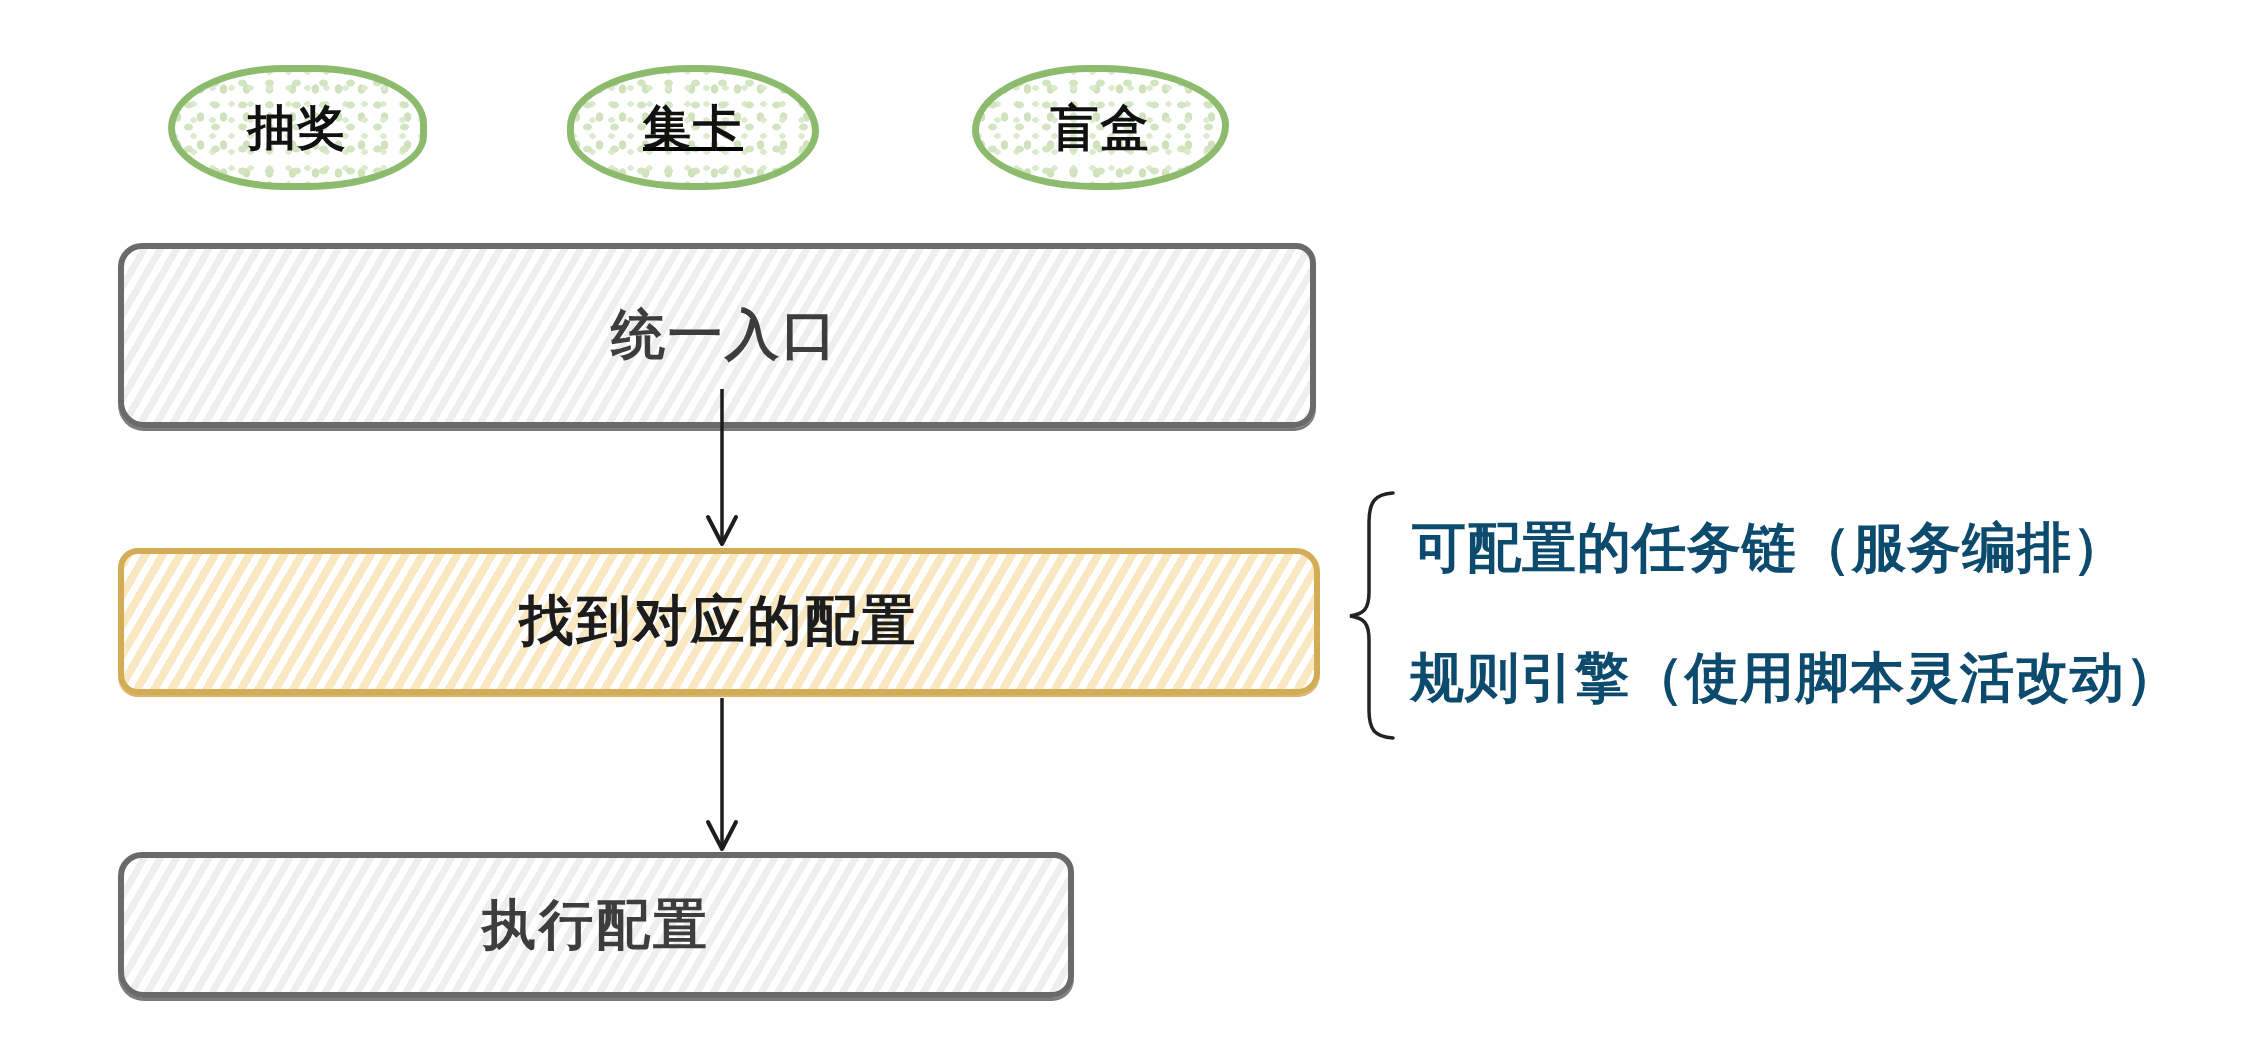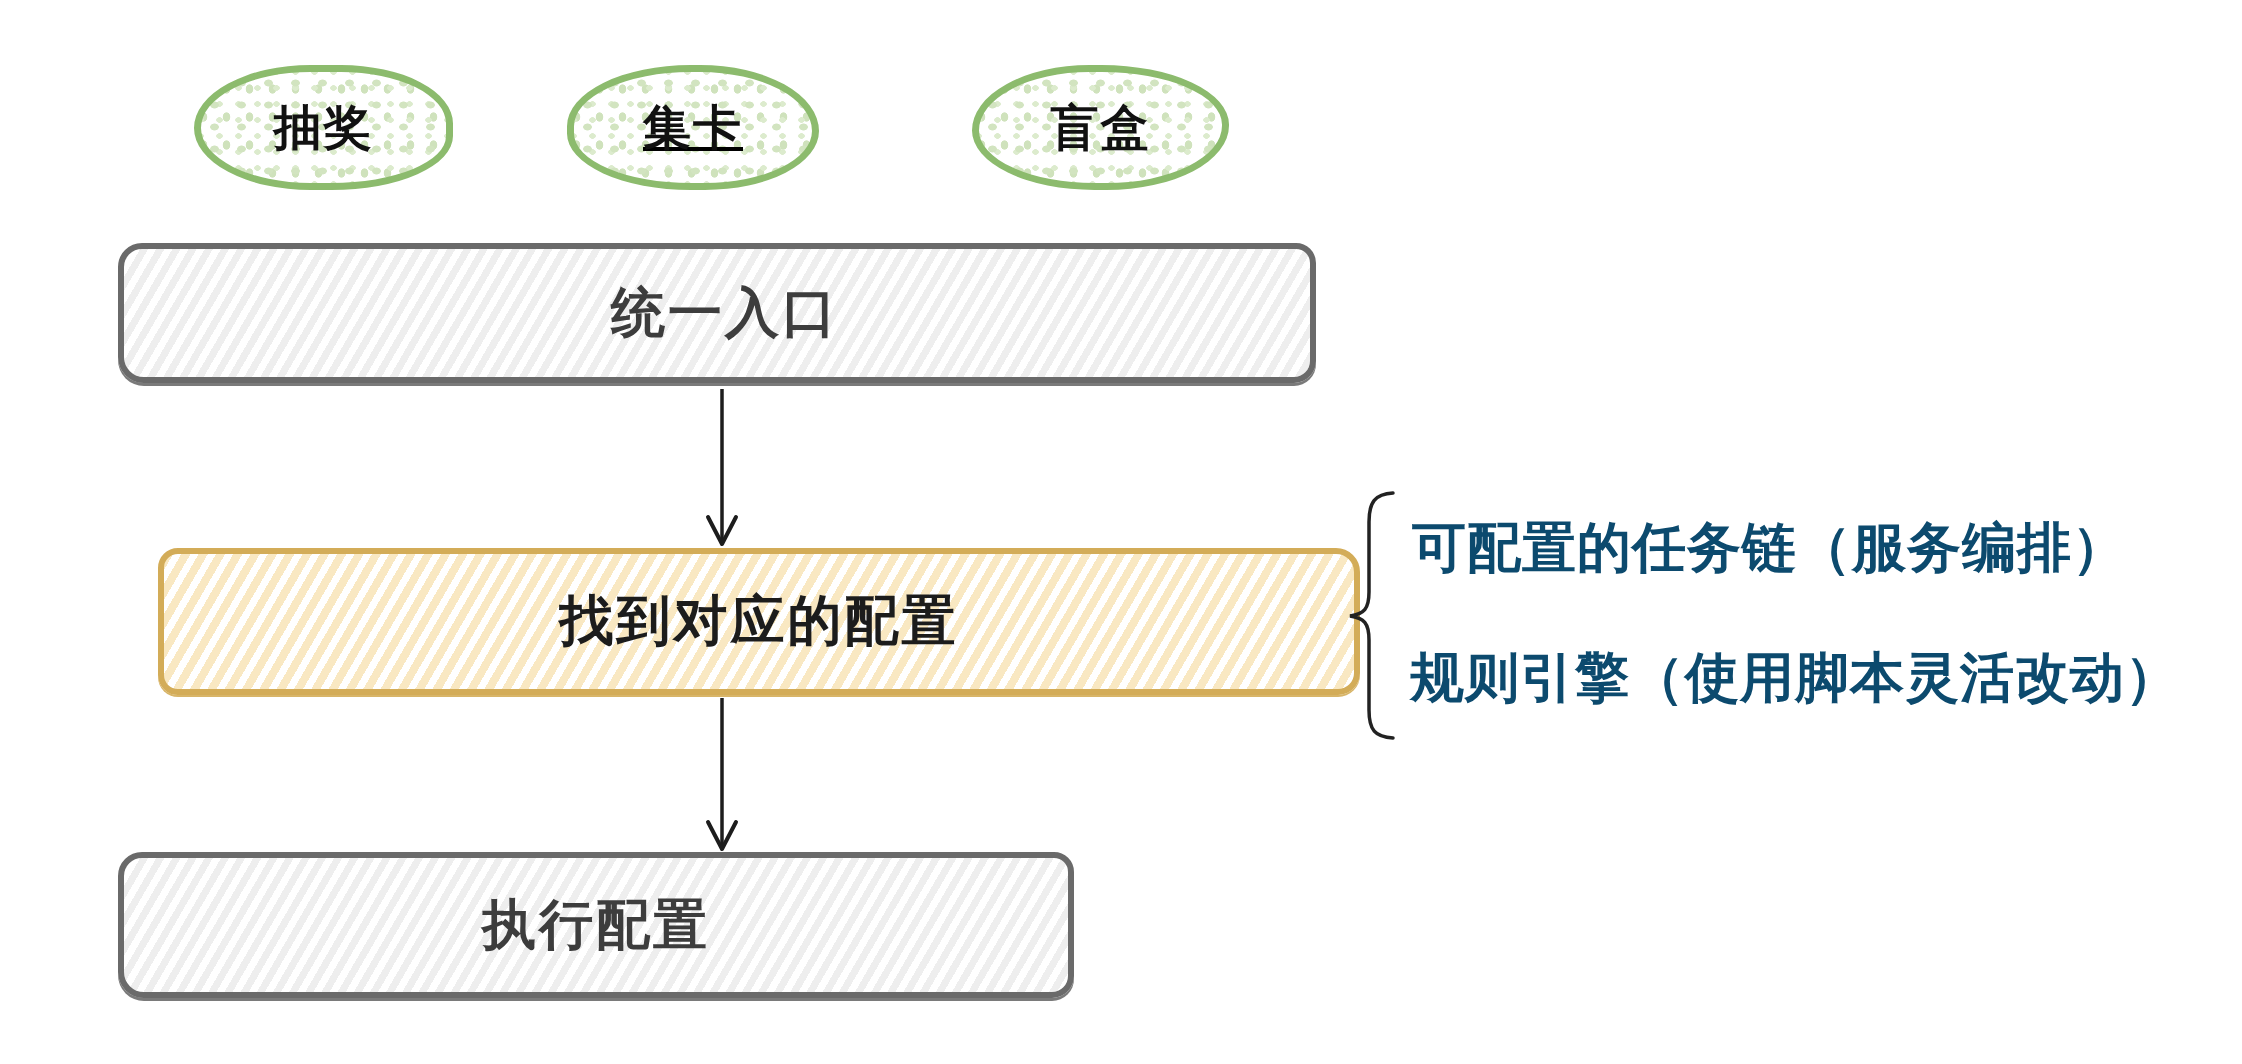--- a/index.html
+++ b/index.html
@@ -32,21 +32,21 @@
       radial-gradient(#cfe2bc 3.5px, transparent 4.1px);
     background-size: 27px 22px, 19px 16px, 23px 28px;
     background-position: 0 0, 9px 8px, 14px 3px;
   }
   .ellipse-label {
     font-size: 48px;
     font-weight: 600;
     color: #111111;
     letter-spacing: 2px;
   }
-  #ellipse-1 { left: 194px; top: 65px; width: 259px; height: 125px; }
+  #ellipse-1 { left: 168px; top: 65px; width: 259px; height: 125px; }
   #ellipse-2 { left: 567px; top: 65px; width: 252px; height: 125px; border-radius: 52% 50% 48% 52% / 52% 56% 50% 48%; text-decoration: underline; }
   #ellipse-3 { left: 972px; top: 65px; width: 257px; height: 125px; border-radius: 48% 52% 50% 50% / 55% 50% 54% 50%; }
 
   
   .flow-box {
     position: absolute;
     left: 118px;
     box-sizing: border-box;
     display: flex;
     align-items: center;
@@ -65,22 +65,22 @@
     box-shadow: 0 2px 0 0 #d8b568;
   }
   .box-label {
     font-size: 54px;
     font-weight: 600;
     letter-spacing: 3px;
   }
   .flow-box.gray .box-label { color: #3d3d3d; }
   .flow-box.yellow .box-label { color: #1c1c1c; }
 
-  #box-entry   { top: 243px; width: 1198px; height: 140px; padding-left: 16px; }
-  #box-find    { top: 548px; width: 1202px; height: 147px; margin-left: 40px; }
+  #box-entry   { top: 243px; width: 1198px; height: 185px; padding-left: 16px; }
+  #box-find    { top: 548px; width: 1202px; height: 147px; }
   #box-execute { top: 852px; width: 956px; height: 146px; }
 
   
   .overlay {
     position: absolute;
     left: 0;
     top: 0;
     width: 2242px;
     height: 1064px;
     pointer-events: none;

